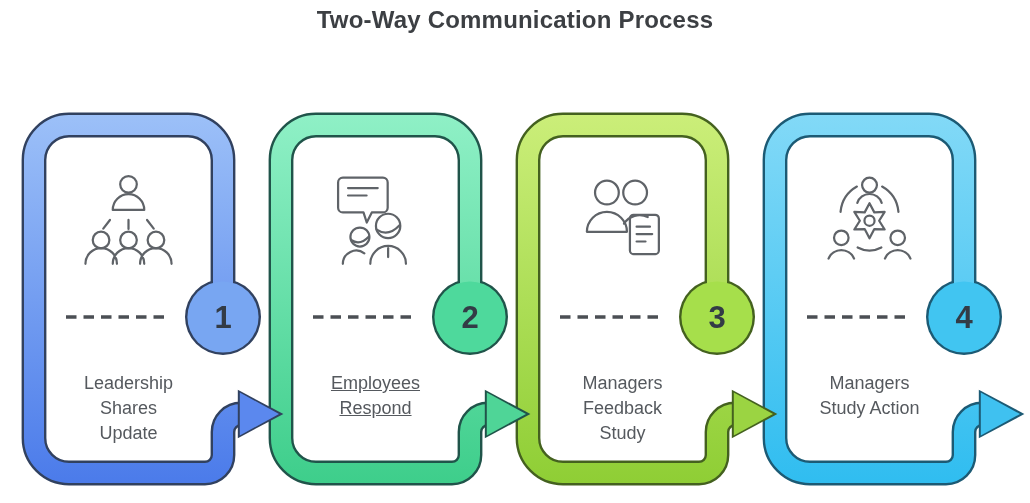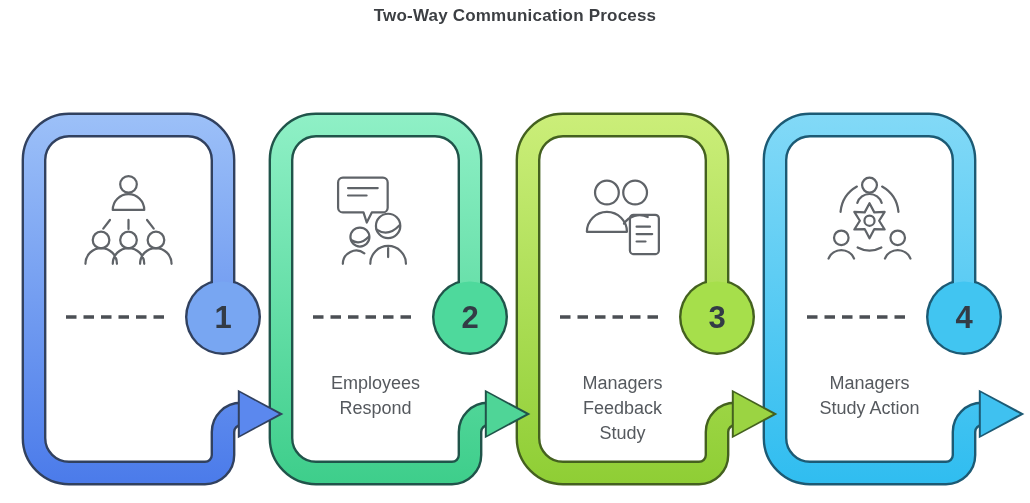--- a/index.html
+++ b/index.html
@@ -2,21 +2,21 @@
 <html><head>
 <meta charset="utf-8">
 <style>
   html,body{margin:0;padding:0;background:#ffffff;}
   #canvas{
     position:relative;width:1030px;height:503px;background:#ffffff;overflow:hidden;
     font-family:"Liberation Sans", sans-serif;
   }
   #diagram-title{
     position:absolute;top:6px;left:0;width:100%;margin:0;
-    text-align:center;font-size:17px;font-weight:bold;letter-spacing:.2px;
+    text-align:center;font-size:24px;font-weight:bold;letter-spacing:.2px;
   }
   #diagram-svg{position:absolute;left:0;top:0;}
   .step-label{
     position:absolute;top:371px;width:169px;height:80px;
     text-align:center;font-size:18px;line-height:25px;
   }
   .icon{position:absolute;width:95px;height:95px;fill:none;}
   .icon *{fill:none;stroke-width:1.5;stroke-linecap:round;stroke-linejoin:round;}
   .badge-num{font-family:"Liberation Sans", sans-serif;font-weight:bold;font-size:31px;text-anchor:middle;}
 </style>
@@ -131,21 +131,26 @@
     <circle cx="32" cy="9.5" r="5"></circle>
     <path d="M23.8 21.5 a8.6 8.6 0 0 1 16.4 0"></path>
     <polygon points="32,21.7 28.75,27.87 21.78,27.6 25.5,33.5 21.78,39.4 28.75,39.13 32,45.3 35.25,39.13 42.22,39.4 38.5,33.5 42.22,27.6 35.25,27.87"></polygon>
     <circle cx="32" cy="33.5" r="3.4"></circle>
     <path d="M12.5 27.5 a22 22 0 0 1 11 -17 M51.5 27.5 a22 22 0 0 0 -11 -17 M24 51.5 a17 17 0 0 0 16 0"></path>
     <circle cx="13" cy="45" r="4.9"></circle>
     <circle cx="51" cy="45" r="4.9"></circle>
     <path d="M4.4 59 a9.3 9.3 0 0 1 17.2 0 M42.4 59 a9.3 9.3 0 0 1 17.2 0"></path>
   </svg>
 
-  <div class="step-label" style="left: 291px; color: rgb(85, 89, 94);">
+  <div class="step-label" style="left: 44px; color: rgb(85, 89, 94);">
+    <div>Leadership</div>
+    <div>Shares</div>
+    <div>Update</div>
+  </div>
+  <div class="step-label" style="left: 291px; color: rgb(85, 89, 94); text-decoration: underline;">
     <div>Employees</div>
     <div>Respond</div>
   </div>
   <div class="step-label" style="left: 538px; color: rgb(85, 89, 94);">
     <div>Managers</div>
     <div>Feedback</div>
     <div>Study</div>
   </div>
   <div class="step-label" style="left: 785px; color: rgb(85, 89, 94);">
     <div>Managers</div>

